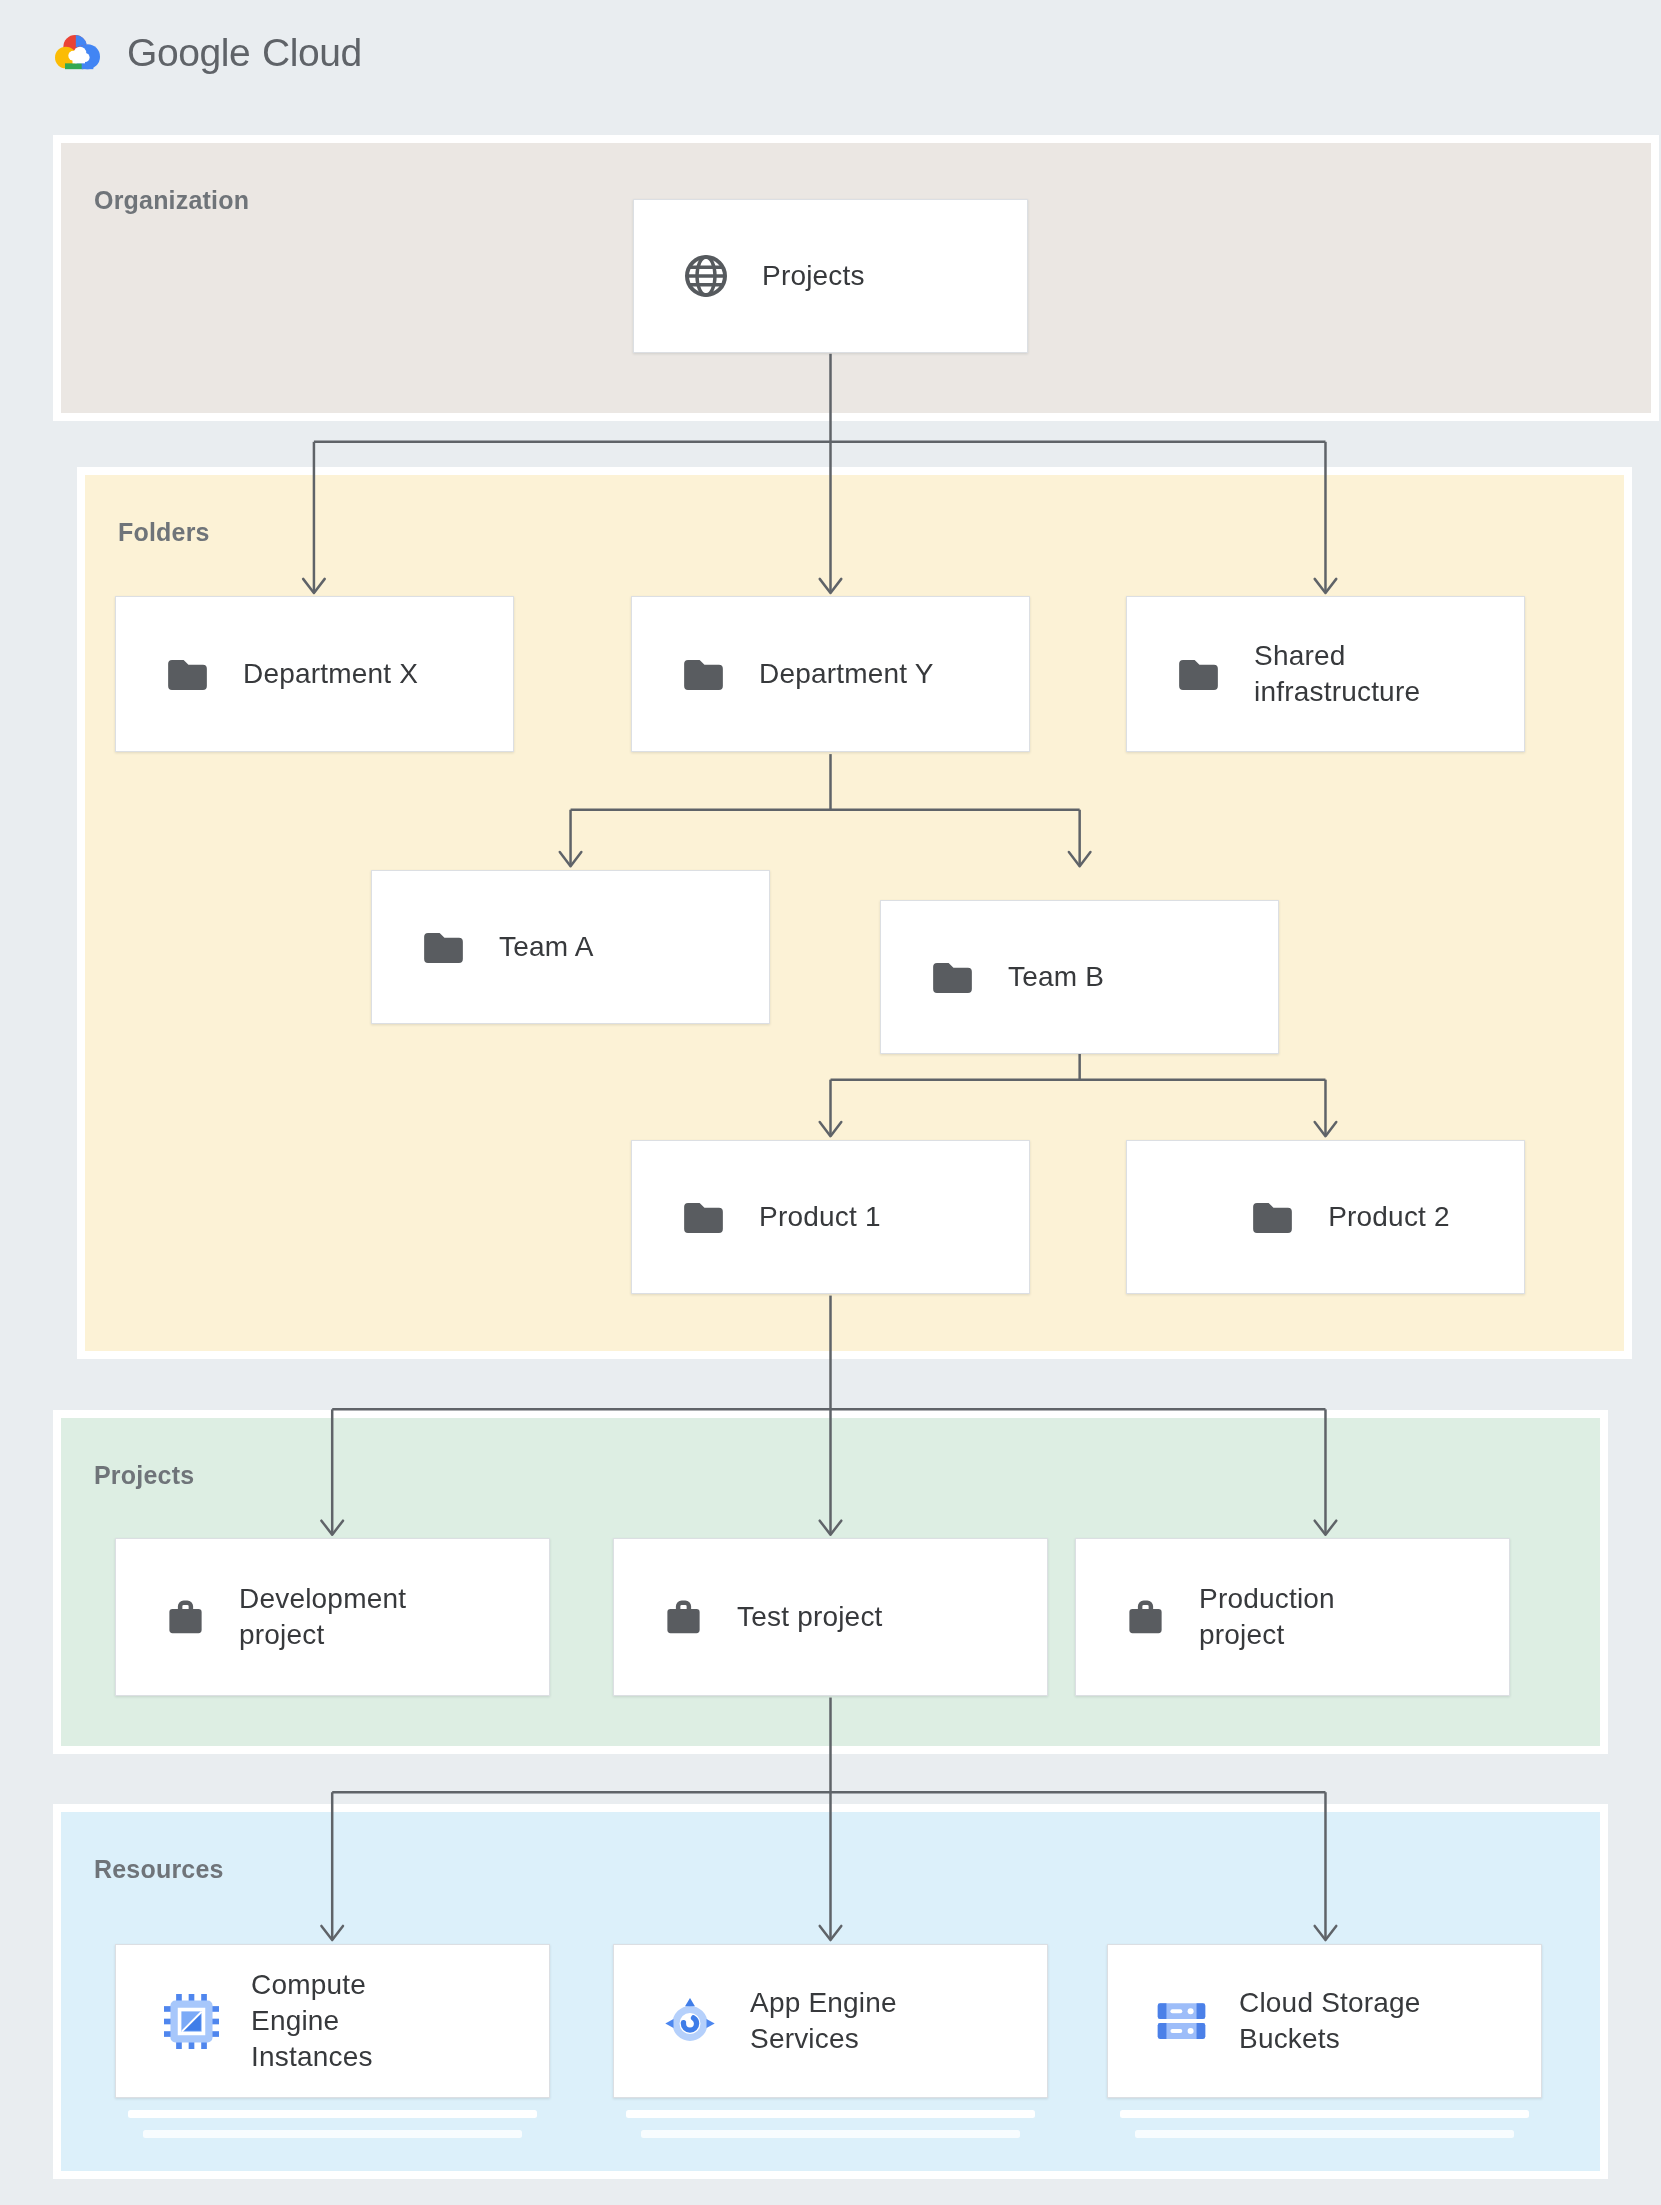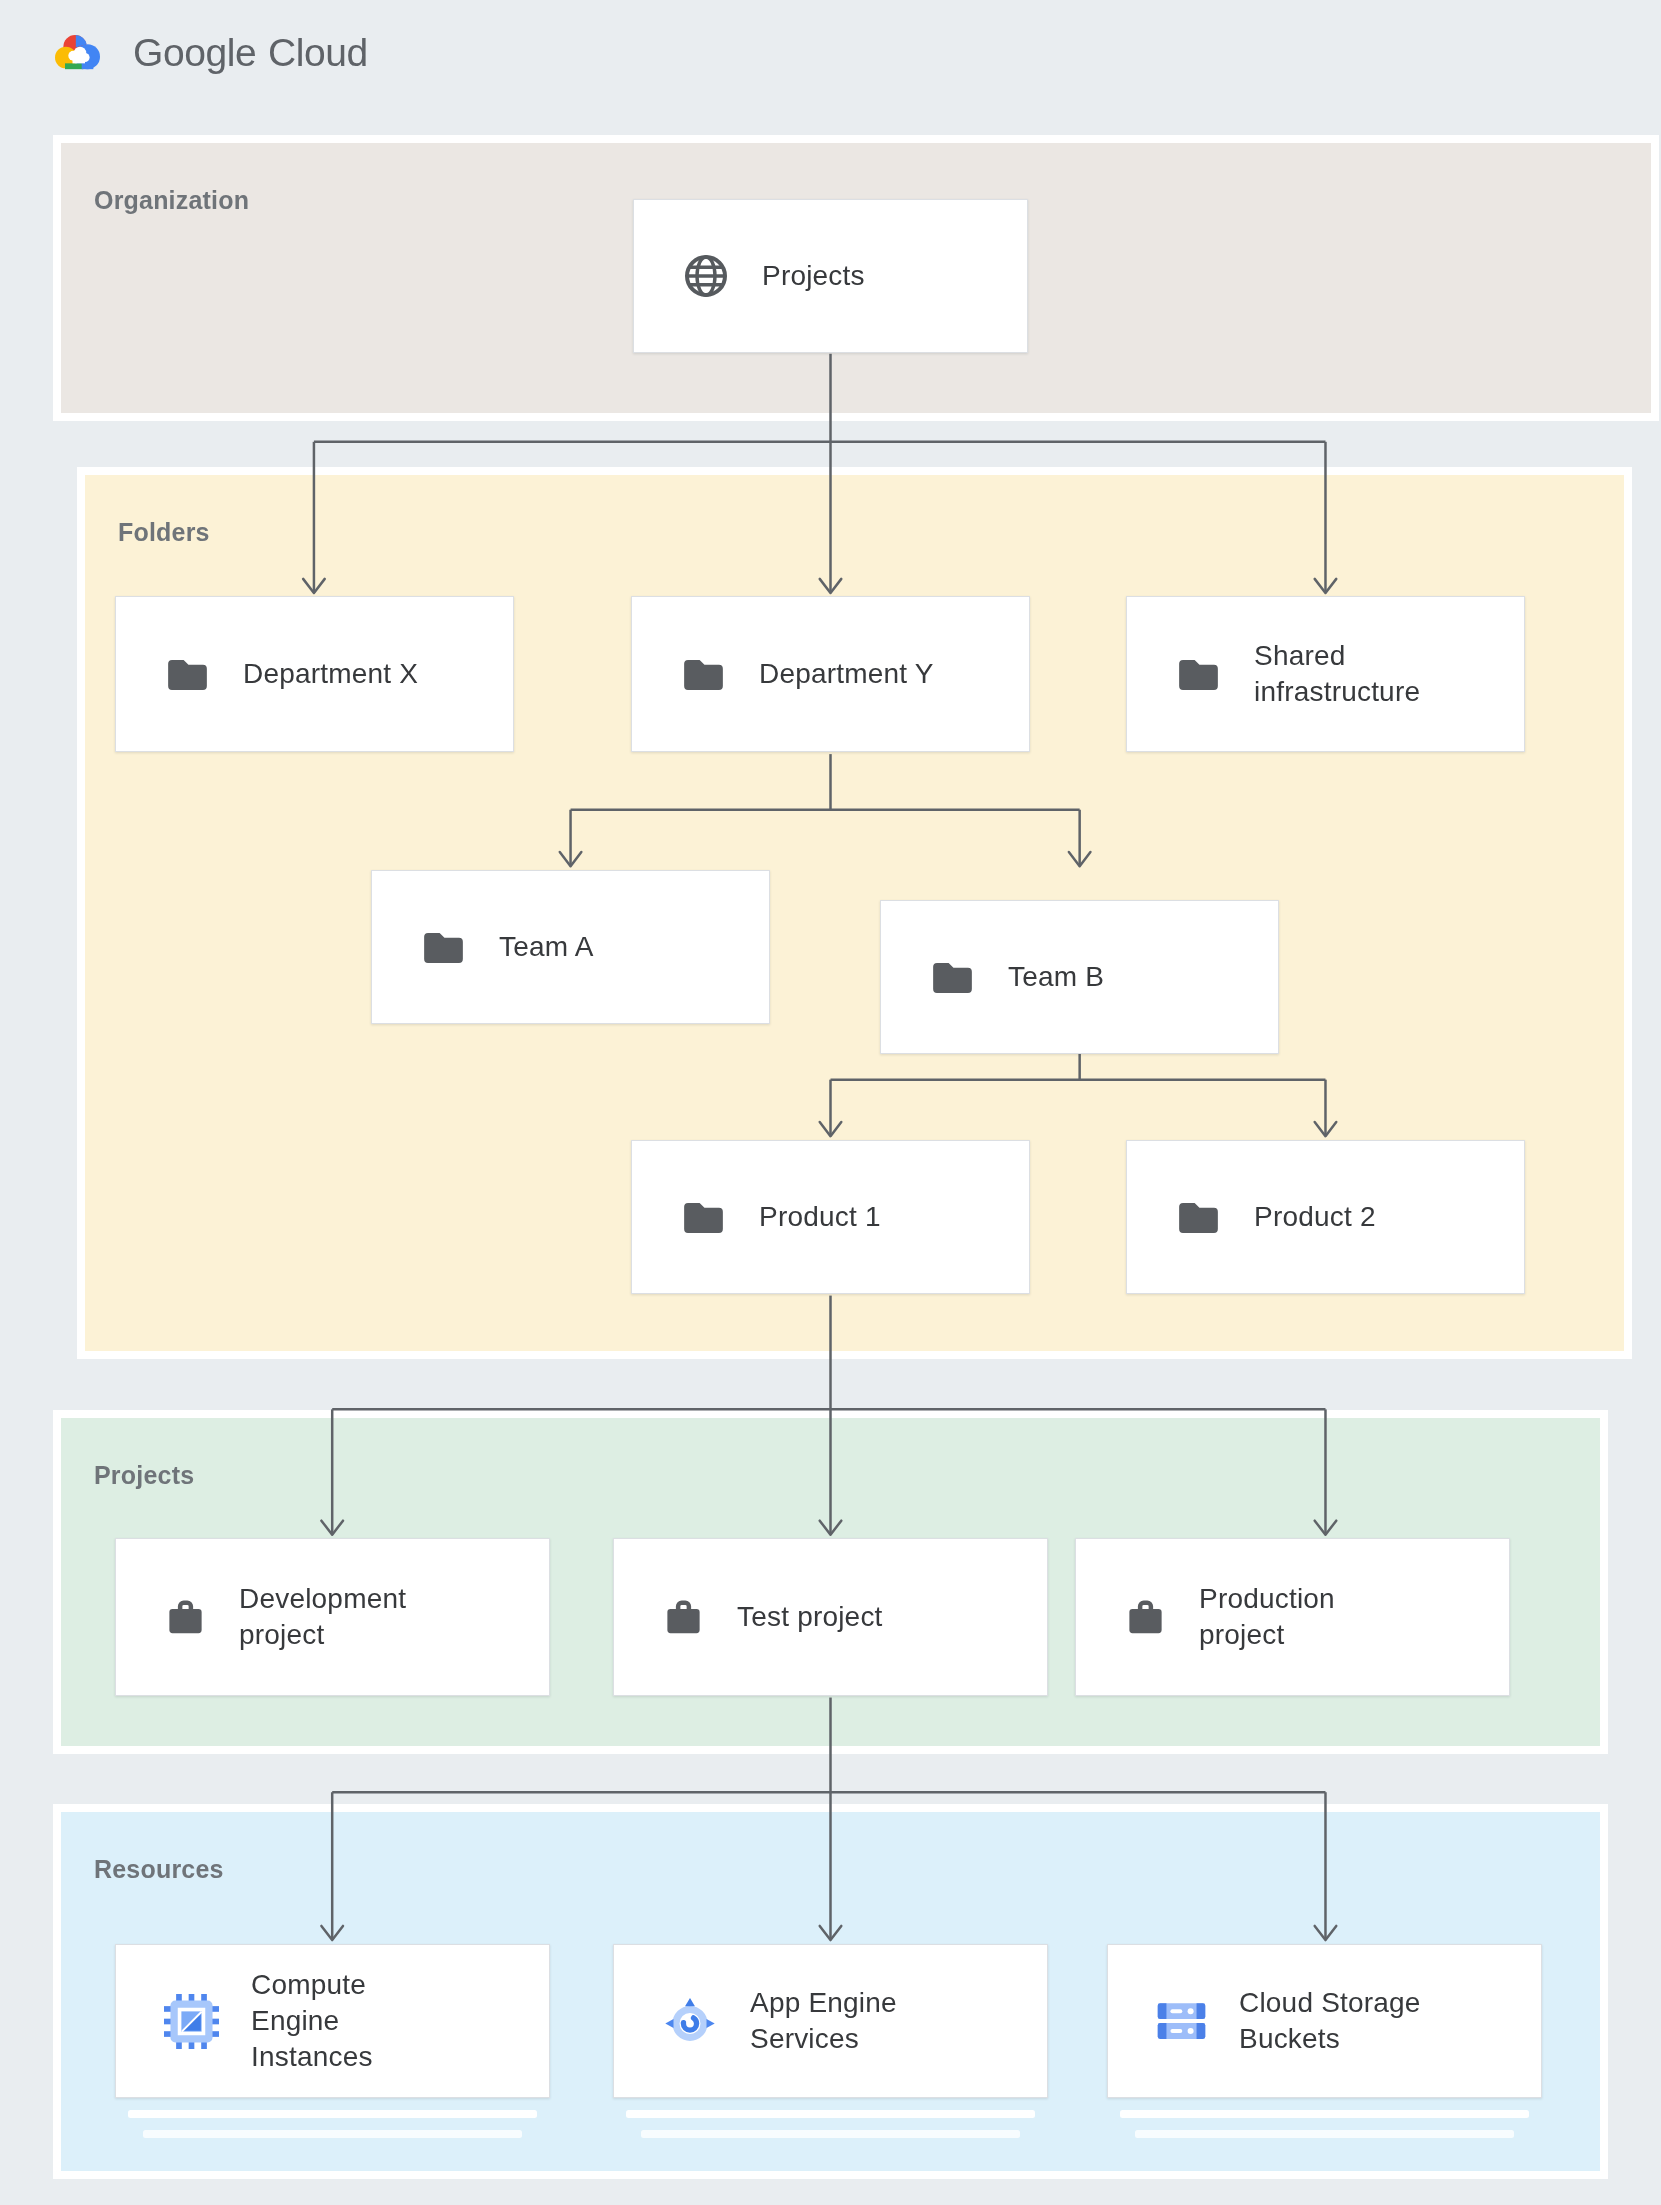--- a/index.html
+++ b/index.html
@@ -3,21 +3,21 @@
 <meta charset="utf-8">
 <style>
   html,body { margin:0; padding:0; background:#e9edf0; }
   .canvas {
     position:relative; width:1661px; height:2205px;
     background:#e9edf0; font-family:"Liberation Sans", sans-serif;
     overflow:hidden;
   }
 
   
-  .logo { position:absolute; left:50px; top:30px; display:flex; align-items:center; gap:28px; }
+  .logo { position:absolute; left:50px; top:30px; display:flex; align-items:center; gap:22px; }
   .logo svg { display:block; }
   .logo-text { font-size:39px; color:#5f6368; letter-spacing:-0.4px; display:flex; gap:11.6px; }
   .logo-text .g { font-weight:400; }
   .logo-text .c { font-weight:400; }
 
   
   .section { position:absolute; border:8.3px solid #ffffff; box-sizing:border-box; z-index:1; }
   .sec-organization { left:53px; top:135px;  width:1606px; height:286px;  background:#ebe7e3; }
   .sec-folders      { left:53px; top:467px;  width:1555px; height:892px; background:#fcf2d6;margin-left:24px; }
   .sec-projects     { left:53px; top:1410px; width:1555px; height:344px;  background:#ddeee3; }
@@ -46,21 +46,21 @@
   }
   .node .ic { display:flex; align-items:center; justify-content:center; flex:0 0 auto; }
 
   .n-company   { left:633px;  top:199px;  width:395px; height:154px; }
   .n-dept-x    { left:115px;  top:596px;  width:399px; height:156px; }
   .n-dept-y    { left:631px;  top:596px;  width:399px; height:156px; }
   .n-shared    { left:1126px; top:596px;  width:399px; height:156px; }
   .n-team-a    { left:371px;  top:870px; width:399px; height:154px; }
   .n-team-b    { left:880px; top:900px; width:399px; height:154px; }
   .n-product-1 { left:631px;  top:1140px; width:399px; height:154px; }
-  .n-product-2 { left:1126px; top:1140px; width:399px; height:154px; }
+  .n-product-2 { left:1126px; top:1140px; width:399px; height:154px;justify-content:center; }
   .n-dev-proj  { left:115px;  top:1538px; width:435px; height:158px; }
   .n-test-proj { left:613px;  top:1538px; width:435px; height:158px; }
   .n-prod-proj { left:1075px; top:1538px; width:435px; height:158px; }
   .n-compute   { left:115px;  top:1944px; width:435px; height:154px; }
   .n-appengine { left:613px;  top:1944px; width:435px; height:154px; }
   .n-storage   { left:1107px; top:1944px; width:435px; height:154px; }
 
   
   .stack-line { position:absolute; z-index:6; height:8.3px; border-radius:2.5px; }
   .stack-1 { background:rgba(255,255,255,0.95); top:2110px; width:409px; }

